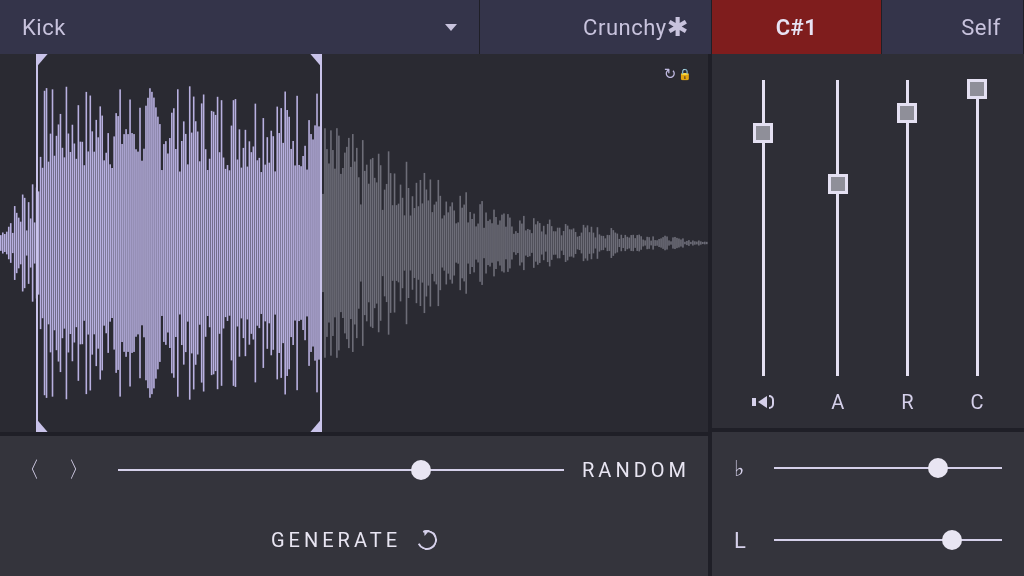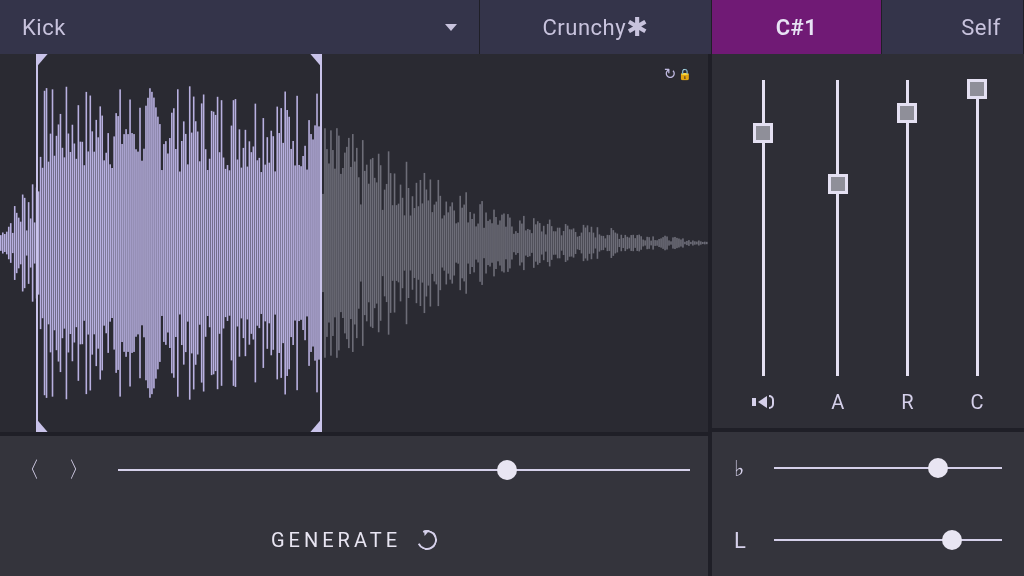--- a/index.html
+++ b/index.html
@@ -3,22 +3,22 @@
 <meta charset="utf-8">
 <style>
   * { box-sizing: border-box; margin: 0; padding: 0; }
   html, body { width: 1024px; height: 576px; overflow: hidden; font-family: -apple-system, "Segoe UI", Roboto, sans-serif; }
   body { background:#2c2c34; color:#c8c3dd; }
 
   
   .topbar { display:flex; height:54px; }
   .seg { display:flex; align-items:center; padding:9px 22px; background:#34344a; border-right:1px solid #1f1f27; font-size:22px; color:#c8c3dd; letter-spacing:0.5px; }
   .seg-instrument { flex: 0 0 480px; justify-content:space-between; }
-  .seg-texture { flex: 0 0 232px; justify-content:center; }
-  .seg-note { flex: 0 0 170px; justify-content:center; font-weight:600; color:#e7e3f4; background:#701a75; }
+  .seg-texture { flex: 0 0 232px; justify-content:flex-end; }
+  .seg-note { flex: 0 0 170px; justify-content:center; font-weight:600; color:#e7e3f4; background:#7f1d1d; }
   .seg-self { flex: 1; justify-content:flex-end; }
   .dropdown-caret { width:0; height:0; border-left:6px solid transparent; border-right:6px solid transparent; border-top:7px solid #c8c3dd; }
   .asterisk-icon { font-size:26px; color:#c8c3dd; }
 
   
   .main { display:flex; height: calc(576px - 54px); }
   .left { width:712px; display:flex; flex-direction:column; border-right:4px solid #1f1f27; }
   .right { flex:1; display:flex; flex-direction:column; }
 
   
@@ -461,20 +461,21 @@
     </div>
 
     <div class="ctrl-row">
       <div class="nav-group">
         <span class="chev">〈</span>
         <span class="chev">〉</span>
       </div>
       <div class="hslider">
         <div class="knob" id="srKnob" style="left: 68%;"></div>
       </div>
+      <span class="ctrl-label">RANDOM</span>
     </div>
 
     <div class="gen-row">
       <span class="gen-label">GENERATE</span>
       <span class="refresh-icon"></span>
     </div>
   </div>
 
   <div class="right">
     <div class="vsliders" id="vsliders">

